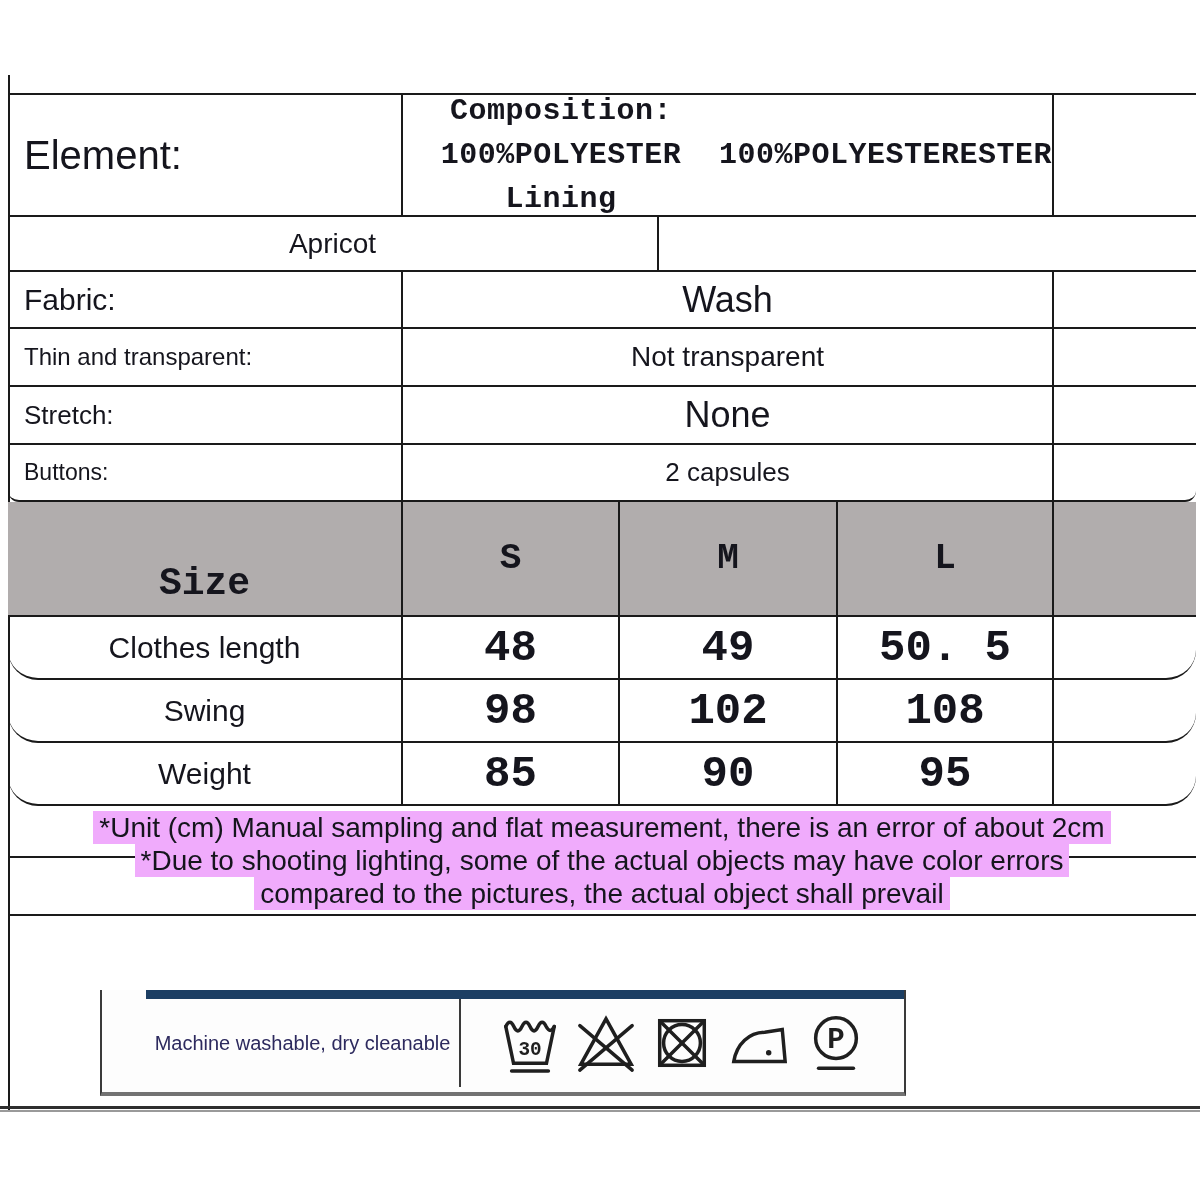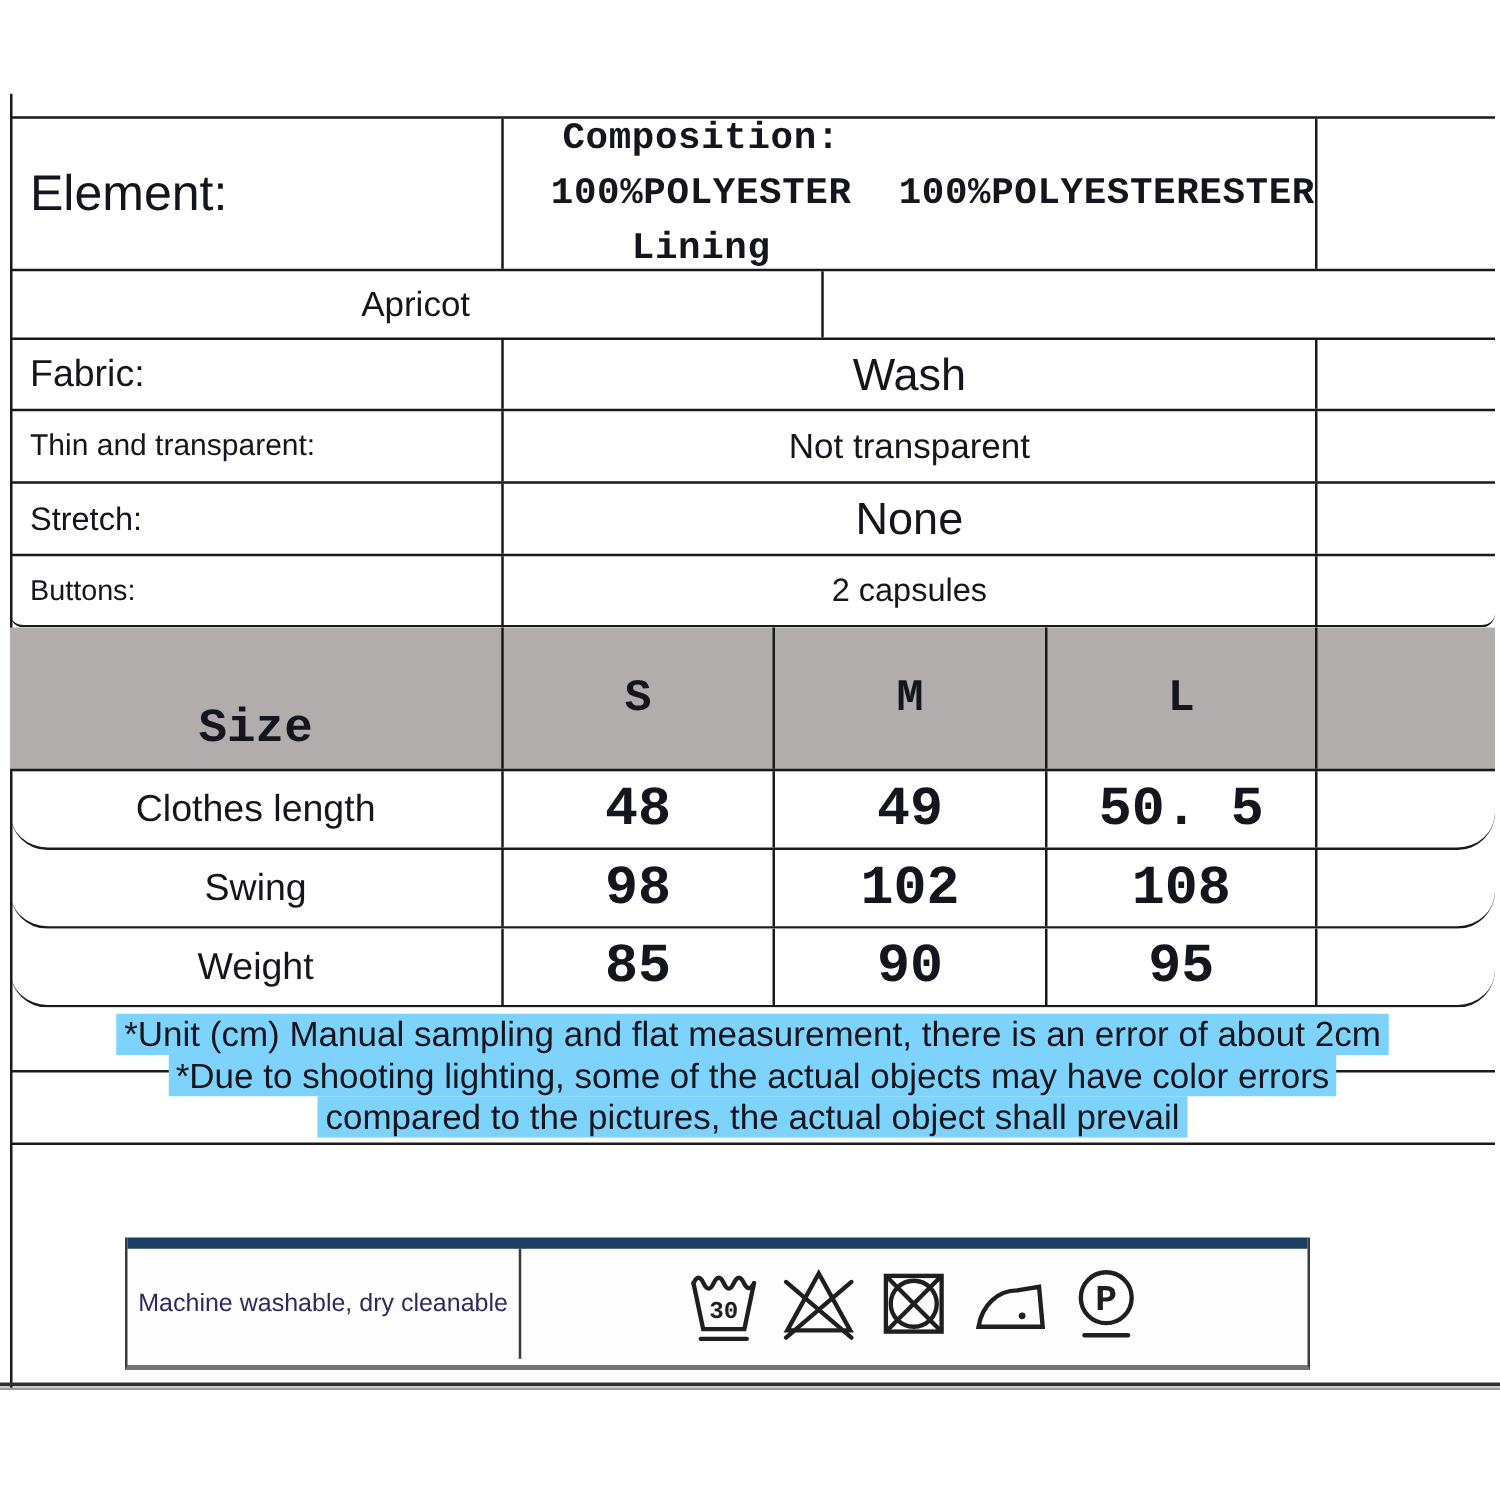--- a/index.html
+++ b/index.html
@@ -48,26 +48,26 @@
   .sml{font-size:36px;font-weight:600;}
   .r-size{height:63px;border-radius:30px;}
   .r-size2{height:64px;}
   .size-label{justify-content:center;padding-left:0;font-size:30px;}
   .num{font-size:44px;font-weight:600;}
 
   
   .r-notes{height:110px;display:block;position:relative;text-align:center;padding-top:5px;}
   .notes-midline{position:absolute;left:0;right:0;top:50px;height:2px;background:#1a1a1a;z-index:0;}
   .note-p{margin:0;line-height:33px;font-size:28px;position:relative;z-index:1;}
-  .note-p > span{background:#7dd3fc;padding:0 6px;display:inline-block;}
-
-  
-  .care{position:absolute;left:100px;top:990px;width:948px;height:106px;box-sizing:border-box;
+  .note-p > span{background:#f0abfc;padding:0 6px;display:inline-block;}
+
+  
+  .care{position:absolute;left:100px;top:990px;width:806px;height:106px;box-sizing:border-box;
         border-left:2px solid #3a3a3a;border-right:2px solid #3a3a3a;border-bottom:4px solid #737373;
-        background:#fdfdfd;}
+        background:#fdfdfd;padding-left:44px;}
   .care-bar{height:9px;background:#1c3e63;}
   .care-body{display:flex;height:88px;}
   .care-label{width:315px;box-sizing:border-box;border-right:2px solid #3a3a3a;display:flex;
               align-items:center;justify-content:center;font-size:20px;font-weight:500;color:#2d2a5e;}
   .care-icons{flex:1;display:flex;align-items:center;justify-content:center;gap:14px;}
   .care-icons svg{display:block;}
   .icon-stroke{stroke:#1f1f1f;stroke-width:3.6;fill:none;stroke-linecap:round;stroke-linejoin:miter;}
   .icon-text{fill:#1f1f1f;stroke:none;font-family:"Liberation Mono","DejaVu Sans Mono",monospace;font-weight:700;}
 
   

